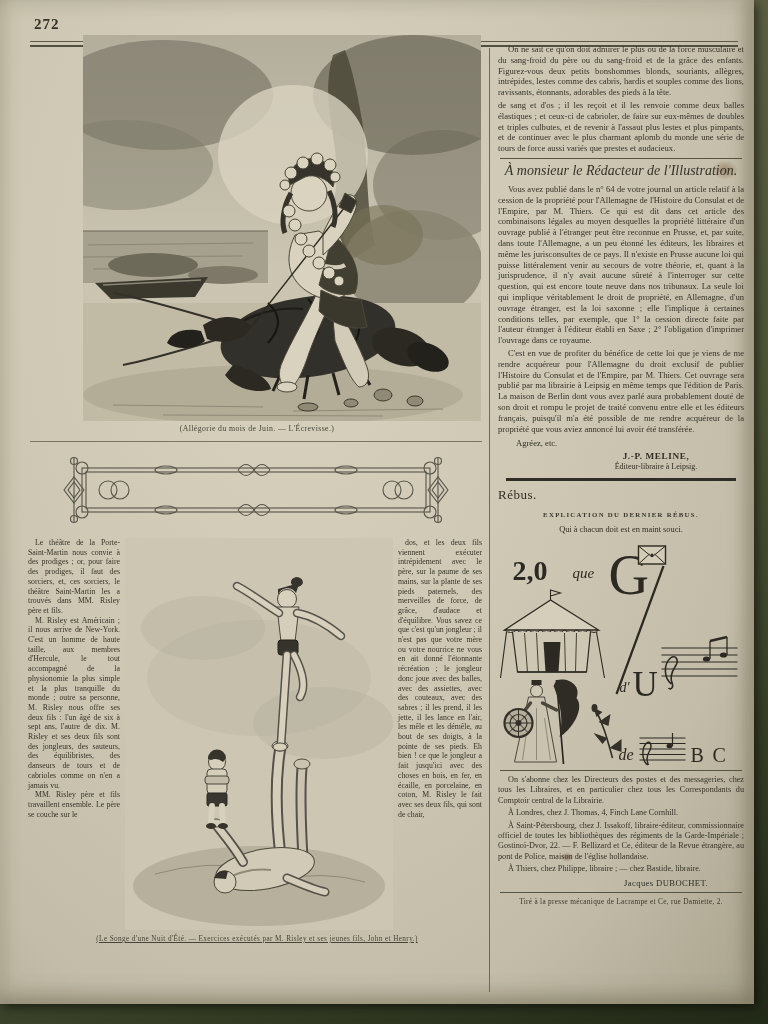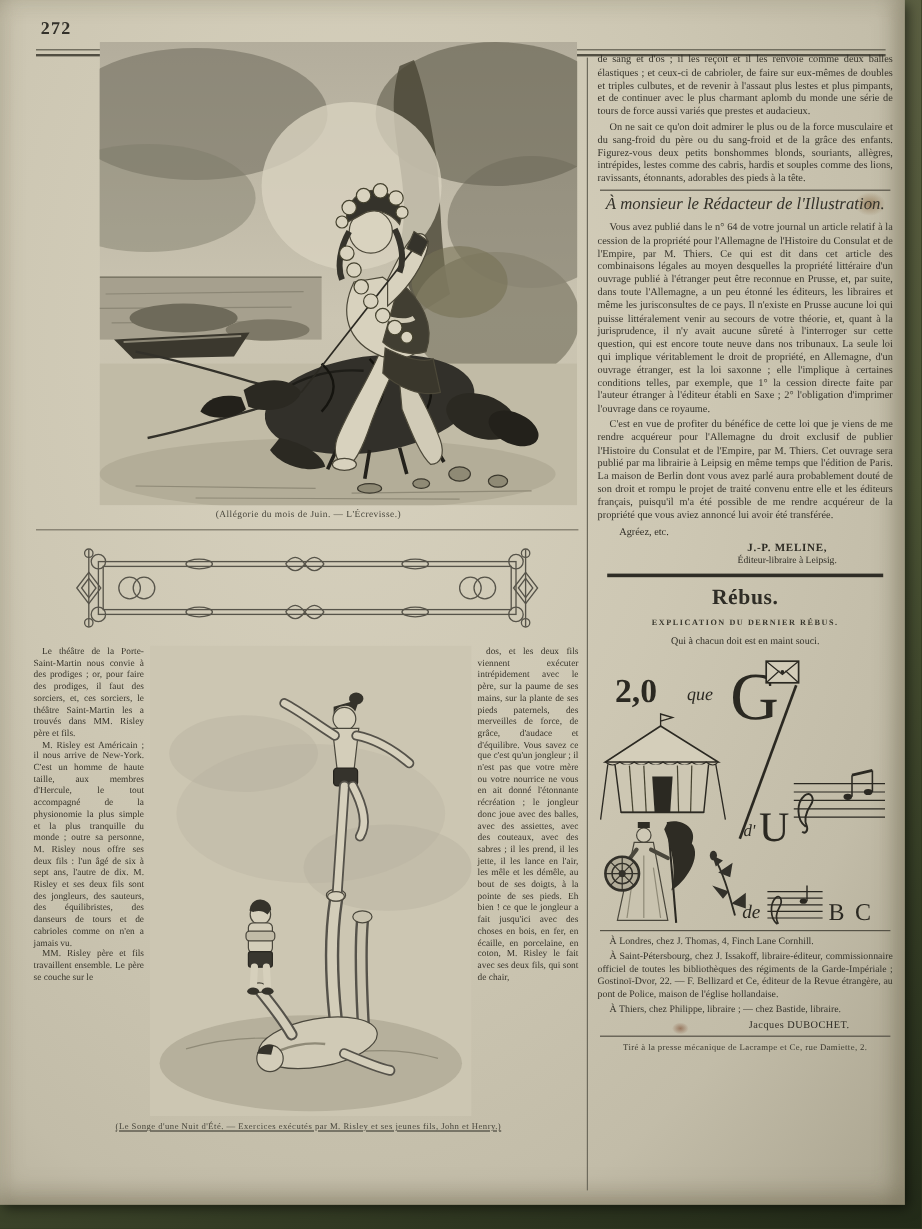--- a/index.html
+++ b/index.html
@@ -37,21 +37,21 @@
 
   
   .col-right{position:absolute;left:498px;top:44px;width:246px;}
   .para{margin:0 0 2px 0;font-size:8.6px;line-height:10.8px;text-align:justify;text-indent:10px;color:#34322a;}
   .hr{border:0;height:1px;background:#555246;margin:4px 2px;}
   .hr.thick{height:2.6px;background:#2f2d26;margin:7px 8px 6px;}
   .letter-heading{text-align:center;font-style:italic;font-size:14px;margin:4px 0 5px;color:#34322a;}
   .closing{margin:4px 0 2px 18px;font-size:8.6px;}
   .signature{text-align:center;padding-left:70px;font-size:9.2px;font-weight:bold;letter-spacing:.6px;margin-top:3px;}
   .signature-title{text-align:center;padding-left:70px;font-size:8px;margin-top:1px;}
-  .rebus-title{text-align:center;font-size:18px;font-weight:bold;letter-spacing:.5px;margin-top:4px;}
+  .rebus-title{font-size:13px;font-weight:normal;letter-spacing:.5px;margin-top:4px;}
   .rebus-subtitle{text-align:center;font-size:6.8px;font-weight:bold;letter-spacing:1.3px;margin-top:8px;color:#3a382e;}
   .rebus-solution{text-align:center;font-size:8.4px;margin-top:7px;}
   .rebus-figure{margin:4px 0 0 0;width:246px;height:228px;}
   .sub{margin:0 0 2px 0;font-size:8.2px;line-height:10.4px;text-align:justify;text-indent:10px;color:#34322a;}
   .publisher{text-align:right;padding-right:36px;font-size:8.6px;letter-spacing:.4px;margin-top:3px;}
   .printer{text-align:center;font-size:7.3px;letter-spacing:.3px;margin-top:3px;color:#3a382e;}
 
   svg .ink{fill:#2b2922;}
   svg text{font-family:"Liberation Serif","DejaVu Serif",serif;}
 </style>
@@ -267,22 +267,22 @@
         </figure>
 
         <div class="mini-col right">
           <p>dos, et les deux fils viennent exécuter intrépidement avec le père, sur la paume de ses mains, sur la plante de ses pieds paternels, des merveilles de force, de grâce, d'audace et d'équilibre. Vous savez ce que c'est qu'un jongleur ; il n'est pas que votre mère ou votre nourrice ne vous en ait donné l'étonnante récréation ; le jongleur donc joue avec des balles, avec des assiettes, avec des couteaux, avec des sabres ; il les prend, il les jette, il les lance en l'air, les mêle et les démêle, au bout de ses doigts, à la pointe de ses pieds. Eh bien ! ce que le jongleur a fait jusqu'ici avec des choses en bois, en fer, en écaille, en porcelaine, en coton, M. Risley le fait avec ses deux fils, qui sont de chair,</p>
         </div>
       </div>
       <div class="caption small">(Le Songe d'une Nuit d'Été. — Exercices exécutés par M. Risley et ses jeunes fils, John et Henry.)</div>
     </div>
 
     <div class="col-right">
+      <p class="para">On ne sait ce qu'on doit admirer le plus ou de la force musculaire et du sang-froid du père ou du sang-froid et de la grâce des enfants. Figurez-vous deux petits bonshommes blonds, souriants, allègres, intrépides, lestes comme des cabris, hardis et souples comme des lions, ravissants, étonnants, adorables des pieds à la tête.</p>
       <p class="para" style="text-indent:0;">de sang et d'os ; il les reçoit et il les renvoie comme deux balles élastiques ; et ceux-ci de cabrioler, de faire sur eux-mêmes de doubles et triples culbutes, et de revenir à l'assaut plus lestes et plus pimpants, et de continuer avec le plus charmant aplomb du monde une série de tours de force aussi variés que prestes et audacieux.</p>
-      <p class="para">On ne sait ce qu'on doit admirer le plus ou de la force musculaire et du sang-froid du père ou du sang-froid et de la grâce des enfants. Figurez-vous deux petits bonshommes blonds, souriants, allègres, intrépides, lestes comme des cabris, hardis et souples comme des lions, ravissants, étonnants, adorables des pieds à la tête.</p>
       <div class="hr"></div>
       <div class="letter-heading">À monsieur le Rédacteur de l'Illustration.</div>
       <p class="para">Vous avez publié dans le n° 64 de votre journal un article relatif à la cession de la propriété pour l'Allemagne de l'Histoire du Consulat et de l'Empire, par M. Thiers. Ce qui est dit dans cet article des combinaisons légales au moyen desquelles la propriété littéraire d'un ouvrage publié à l'étranger peut être reconnue en Prusse, et, par suite, dans toute l'Allemagne, a un peu étonné les éditeurs, les libraires et même les jurisconsultes de ce pays. Il n'existe en Prusse aucune loi qui puisse littéralement venir au secours de votre théorie, et, quant à la jurisprudence, il n'y avait aucune sûreté à l'interroger sur cette question, qui est encore toute neuve dans nos tribunaux. La seule loi qui implique véritablement le droit de propriété, en Allemagne, d'un ouvrage étranger, est la loi saxonne ; elle l'implique à certaines conditions telles, par exemple, que 1° la cession directe faite par l'auteur étranger à l'éditeur établi en Saxe ; 2° l'obligation d'imprimer l'ouvrage dans ce royaume.</p>
       <p class="para">C'est en vue de profiter du bénéfice de cette loi que je viens de me rendre acquéreur pour l'Allemagne du droit exclusif de publier l'Histoire du Consulat et de l'Empire, par M. Thiers. Cet ouvrage sera publié par ma librairie à Leipsig en même temps que l'édition de Paris. La maison de Berlin dont vous avez parlé aura probablement douté de son droit et rompu le projet de traité convenu entre elle et les éditeurs français, puisqu'il m'a été possible de me rendre acquéreur de la propriété que vous aviez annoncé lui avoir été transférée.</p>
       <p class="closing">Agréez, etc.</p>
       <div class="signature">J.-P. MELINE,</div>
       <div class="signature-title">Éditeur-libraire à Leipsig.</div>
       <div class="hr thick"></div>
 
       <div class="rebus-title">Rébus.</div>
@@ -361,20 +361,21 @@
             <path d="M8,27 C2,22 2,10 7,5 C11,2 13,8 10,13 C7,18 7,23 9,27" fill="none" stroke="#2b2922" stroke-width="1.4"></path>
             <ellipse cx="30" cy="8" rx="3" ry="2.2" fill="#2b2922"></ellipse>
               <line x1="33" y1="8" x2="33" y2="-5" stroke="#2b2922" stroke-width="1.2"></line>
           </g>
           <text x="192" y="224" font-size="20" class="ink">B</text>
           <text x="214" y="224" font-size="20" class="ink">C</text>
         </svg>
       </figure>
 
       <div class="hr"></div>
+      <p class="sub">On s'abonne chez les Directeurs des postes et des messageries, chez tous les Libraires, et en particulier chez tous les Correspondants du Comptoir central de la Librairie.</p>
       <p class="sub">À Londres, chez J. Thomas, 4, Finch Lane Cornhill.</p>
       <p class="sub">À Saint-Pétersbourg, chez J. Issakoff, libraire-éditeur, commissionnaire officiel de toutes les bibliothèques des régiments de la Garde-Impériale ; Gostinoï-Dvor, 22. — F. Bellizard et Ce, éditeur de la Revue étrangère, au pont de Police, maison de l'église hollandaise.</p>
       <p class="sub">À Thiers, chez Philippe, libraire ; — chez Bastide, libraire.</p>
       <div class="publisher">Jacques DUBOCHET.</div>
       <div class="hr"></div>
       <div class="printer">Tiré à la presse mécanique de Lacrampe et Ce, rue Damiette, 2.</div>
     </div>
   </div>
 </div>
 

